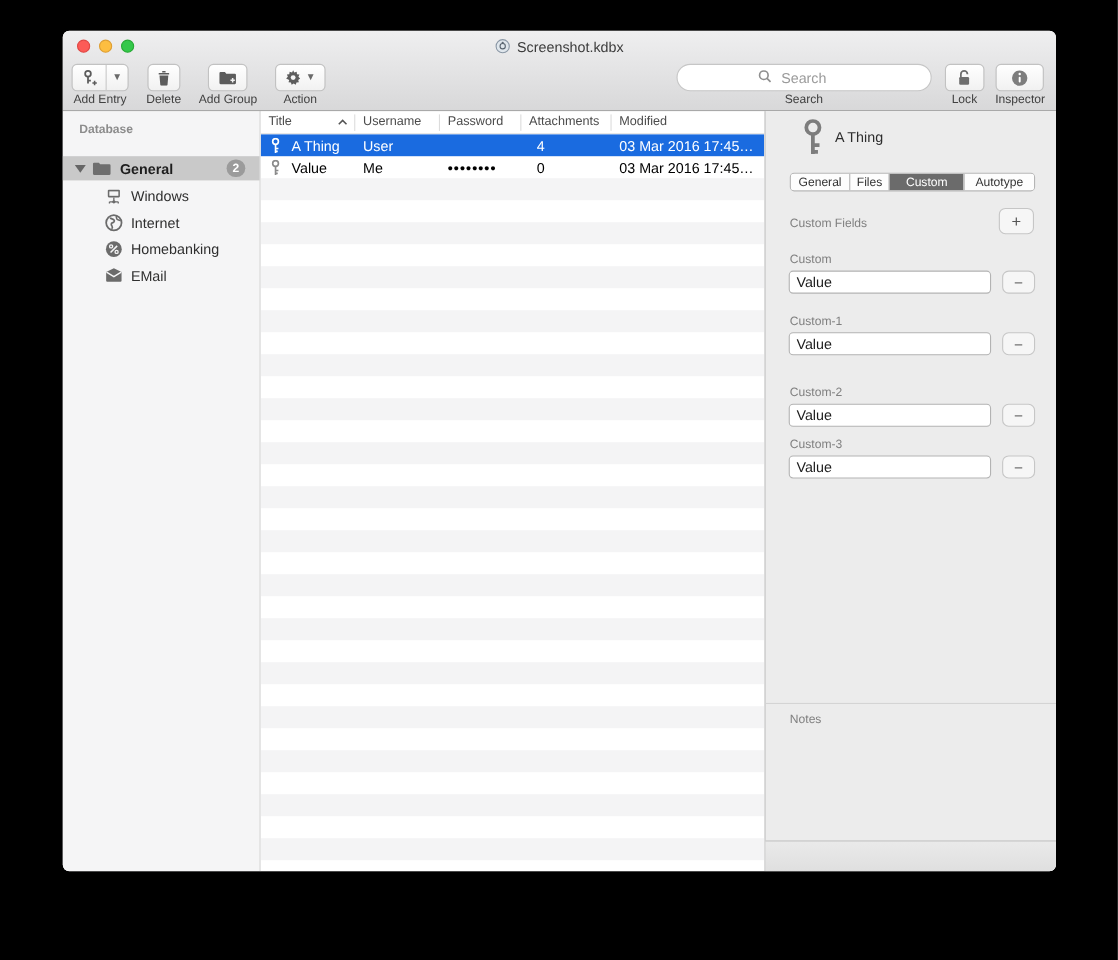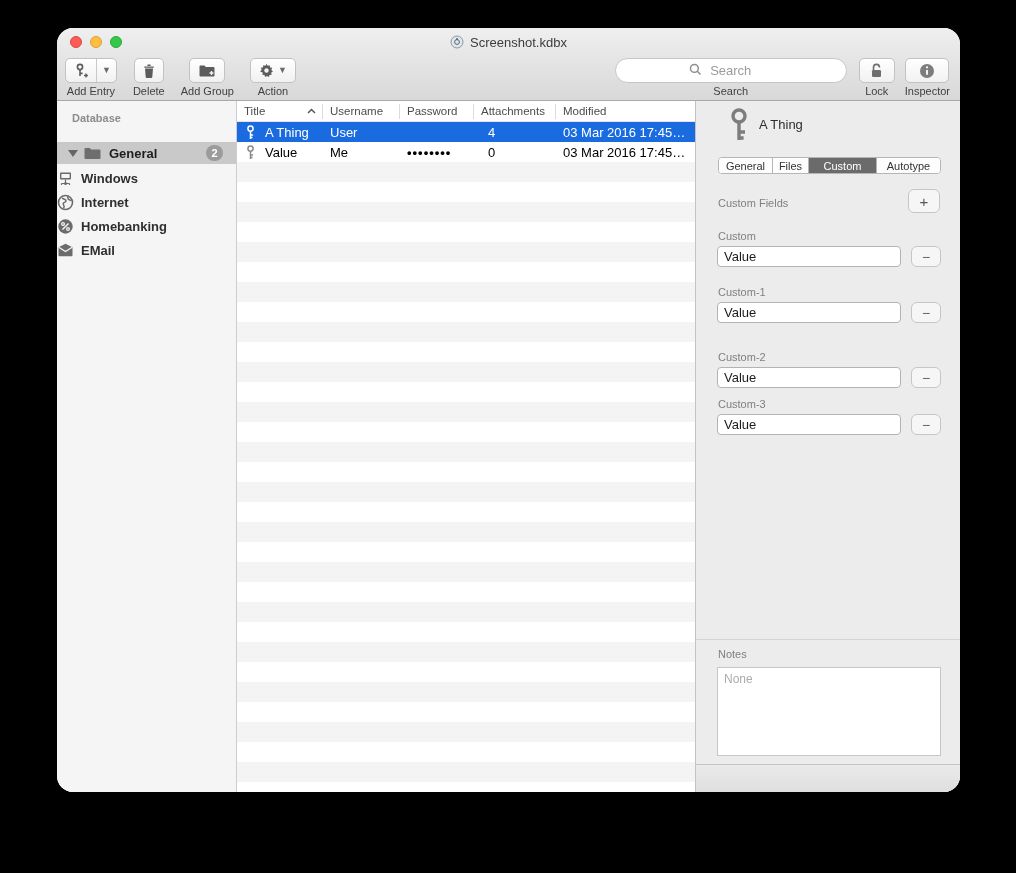--- a/index.html
+++ b/index.html
@@ -1,18 +1,18 @@
 <!DOCTYPE html>
 <html><head>
 <meta charset="utf-8">
 <style>
   html,body{margin:0;padding:0;background:#000;width:1016px;height:873px;overflow:hidden;
     font-family:"Liberation Sans","DejaVu Sans",sans-serif;-webkit-font-smoothing:antialiased;}
   *{box-sizing:border-box;}
-  .window{position:absolute;left:57px;top:28px;width:903px;height:764px;border-radius:16px;
+  .window{position:absolute;left:57px;top:28px;width:903px;height:764px;border-radius:6px;
     overflow:hidden;background:#fff;box-shadow:0 18px 50px rgba(0,0,0,.7);display:flex;flex-direction:column;}
   
   .chrome{background:linear-gradient(#efeff0,#d8d8d9);border-bottom:1px solid #a9a9a9;flex:0 0 72px;position:relative;}
   .titlebar{height:28px;position:relative;}
   .lights{position:absolute;left:13px;top:8px;display:flex;gap:8px;}
   .light{width:12px;height:12px;border-radius:50%;}
   .title-wrap{position:absolute;left:0;right:0;top:0;height:28px;display:flex;align-items:center;justify-content:center;gap:6px;}
   .title-text{font-size:13px;color:#3c3c3c;}
   .toolbar{height:44px;display:flex;align-items:flex-start;padding:2px 10px 0 8px;}
   .tool{display:flex;flex-direction:column;align-items:center;margin-right:16px;}
@@ -31,21 +31,21 @@
   
   .content{flex:1;display:flex;min-height:0;}
   .sidebar{flex:0 0 180px;background:#f5f5f6;border-right:1px solid #cdcdcd;font-size:13px;color:#2f2f2f;}
   .side-header{padding:11px 0 18px 15px;font-size:11px;font-weight:bold;color:#8c8c8c;}
   .group-row{height:22px;background:#c9c9c9;display:flex;align-items:center;}
   .disclosure{width:0;height:0;border-left:5px solid transparent;border-right:5px solid transparent;
     border-top:7px solid #666;margin-left:11px;}
   .group-label{font-weight:bold;margin-left:8px;font-size:13px;color:#1e1e1e;}
   .badge{margin-left:auto;margin-right:13px;min-width:17px;height:16px;border-radius:8px;background:#9b9b9b;
     color:#fff;font-size:11px;font-weight:bold;display:flex;align-items:center;justify-content:center;padding:0 4px;}
-  .side-item{height:24px;display:flex;align-items:center;color:#2f2f2f;font-weight:bold;}
+  .side-item{height:24px;display:flex;align-items:center;padding-left:38px;color:#2f2f2f;}
   .side-item .s-icon{width:17px;height:17px;color:#6b6b6b;margin-right:7px;flex:0 0 17px;}
   .side-items{margin-top:2px;}
   
   .table-area{flex:1;background:#fff;display:flex;flex-direction:column;min-width:0;overflow:hidden;}
   .trow,.thead{display:grid;grid-template-columns:86px 77px 74px 82px 1fr;}
   .thead{height:21px;border-bottom:1px solid #e4e4e4;align-items:center;font-size:11.5px;color:#4c4c4c;flex:0 0 21px;}
   .th{padding-left:7px;height:15px;line-height:15px;border-right:1px solid #dcdcdc;display:flex;align-items:center;}
   .th:last-child{border-right:none;}
   .sort-caret{margin-left:auto;margin-right:6px;color:#555;}
   .tbody{flex:1;overflow:hidden;}
@@ -395,17 +395,16 @@
       <div class="field-group" style="top:297px">
         <div class="f-label">Custom-3</div>
         <input class="f-input" value="Value" style="">
         <div class="minus-btn" style="right:0">
           <span>−</span>
         </div>
       </div>
 
       <div class="notes-sep"></div>
       <div class="notes-label">Notes</div>
-      <textarea class="notes-area" placeholder="None" style=""></textarea>
       <div class="insp-footer"></div>
     </div>
   </div>
 </div>
 
 </body></html>

